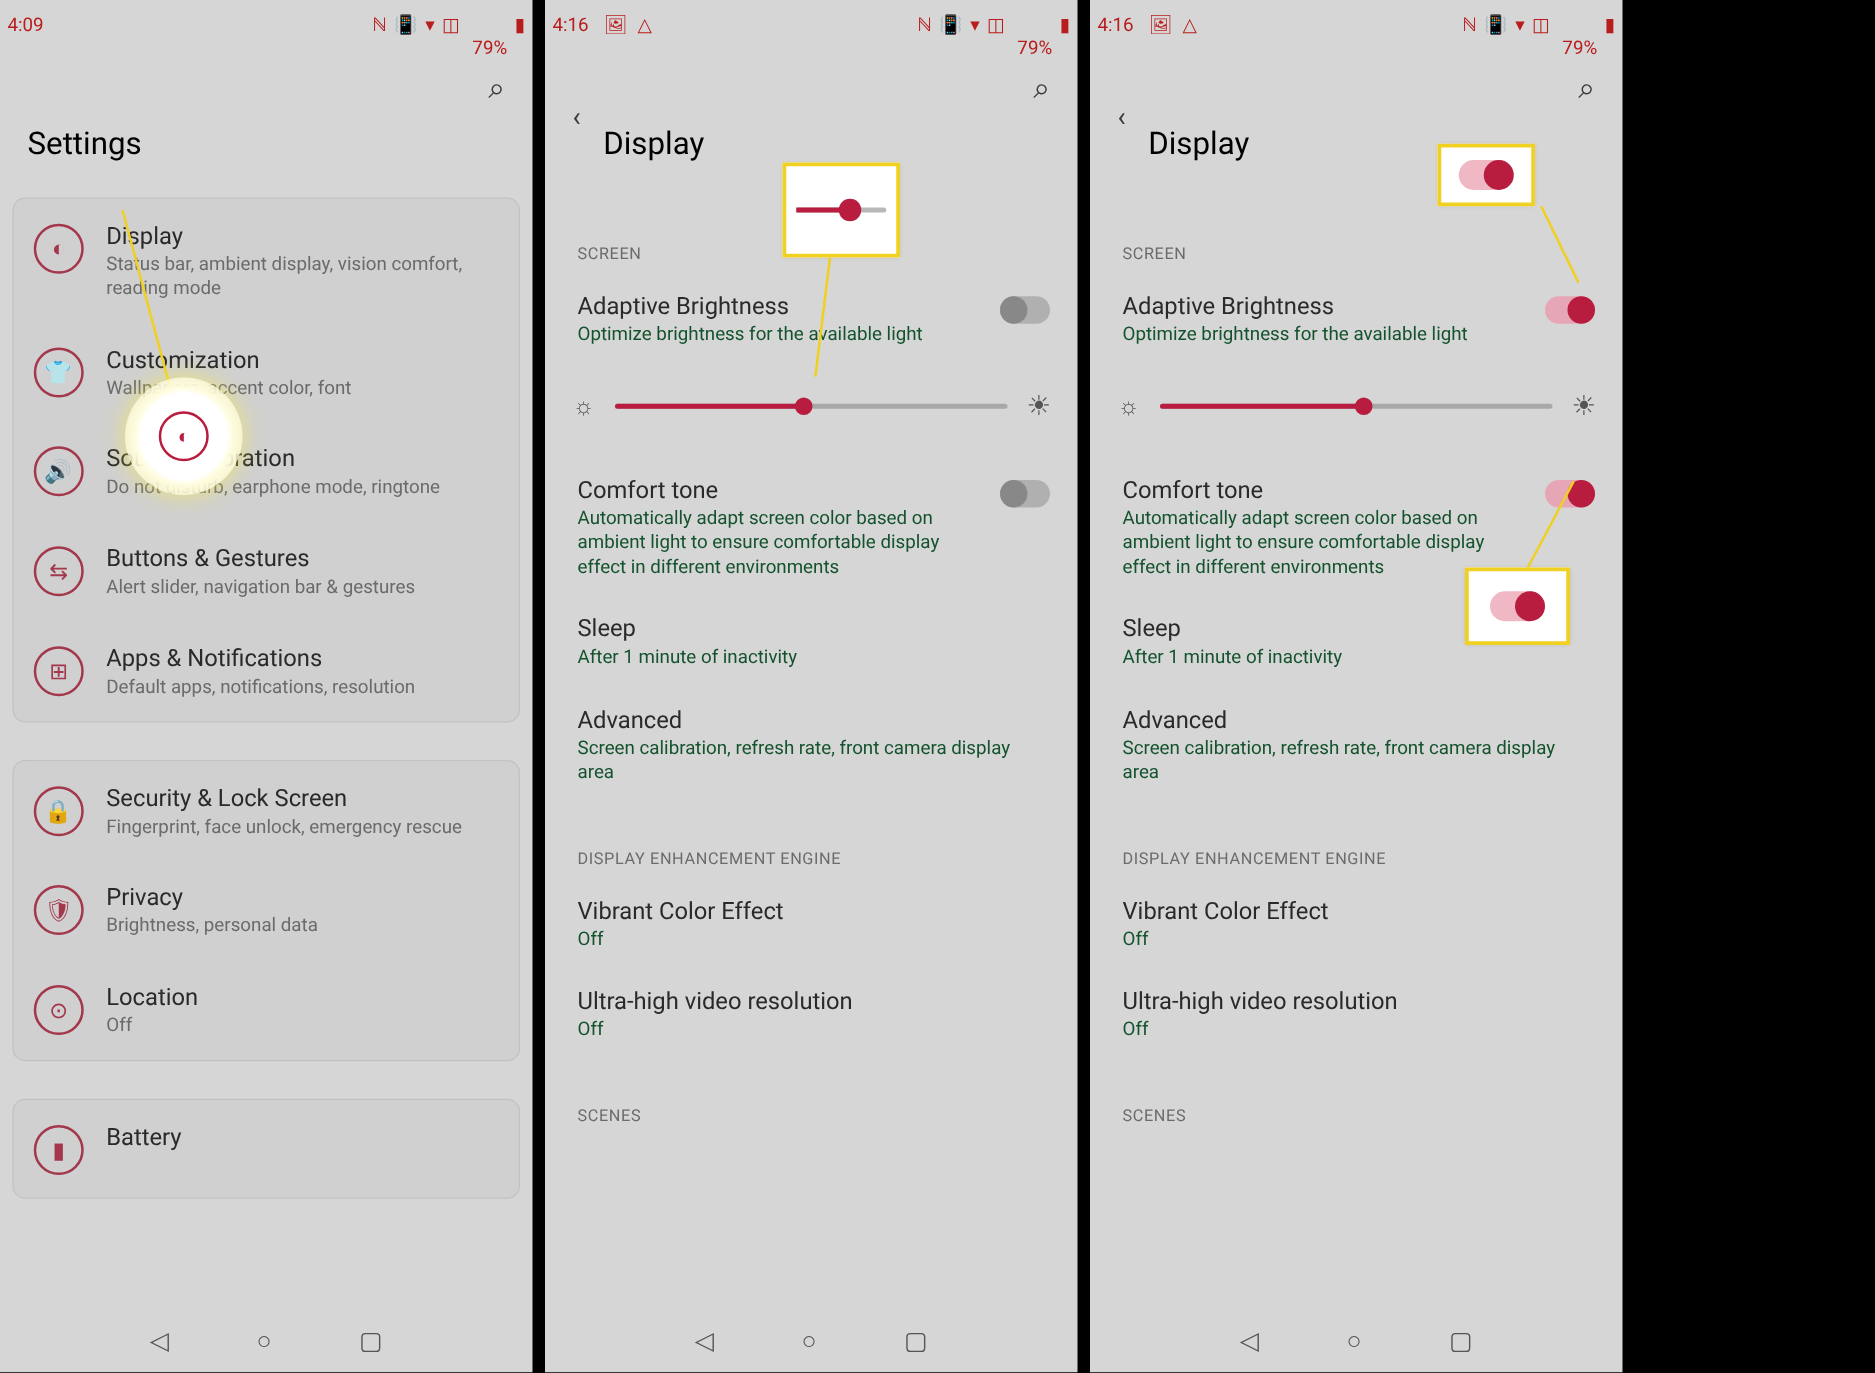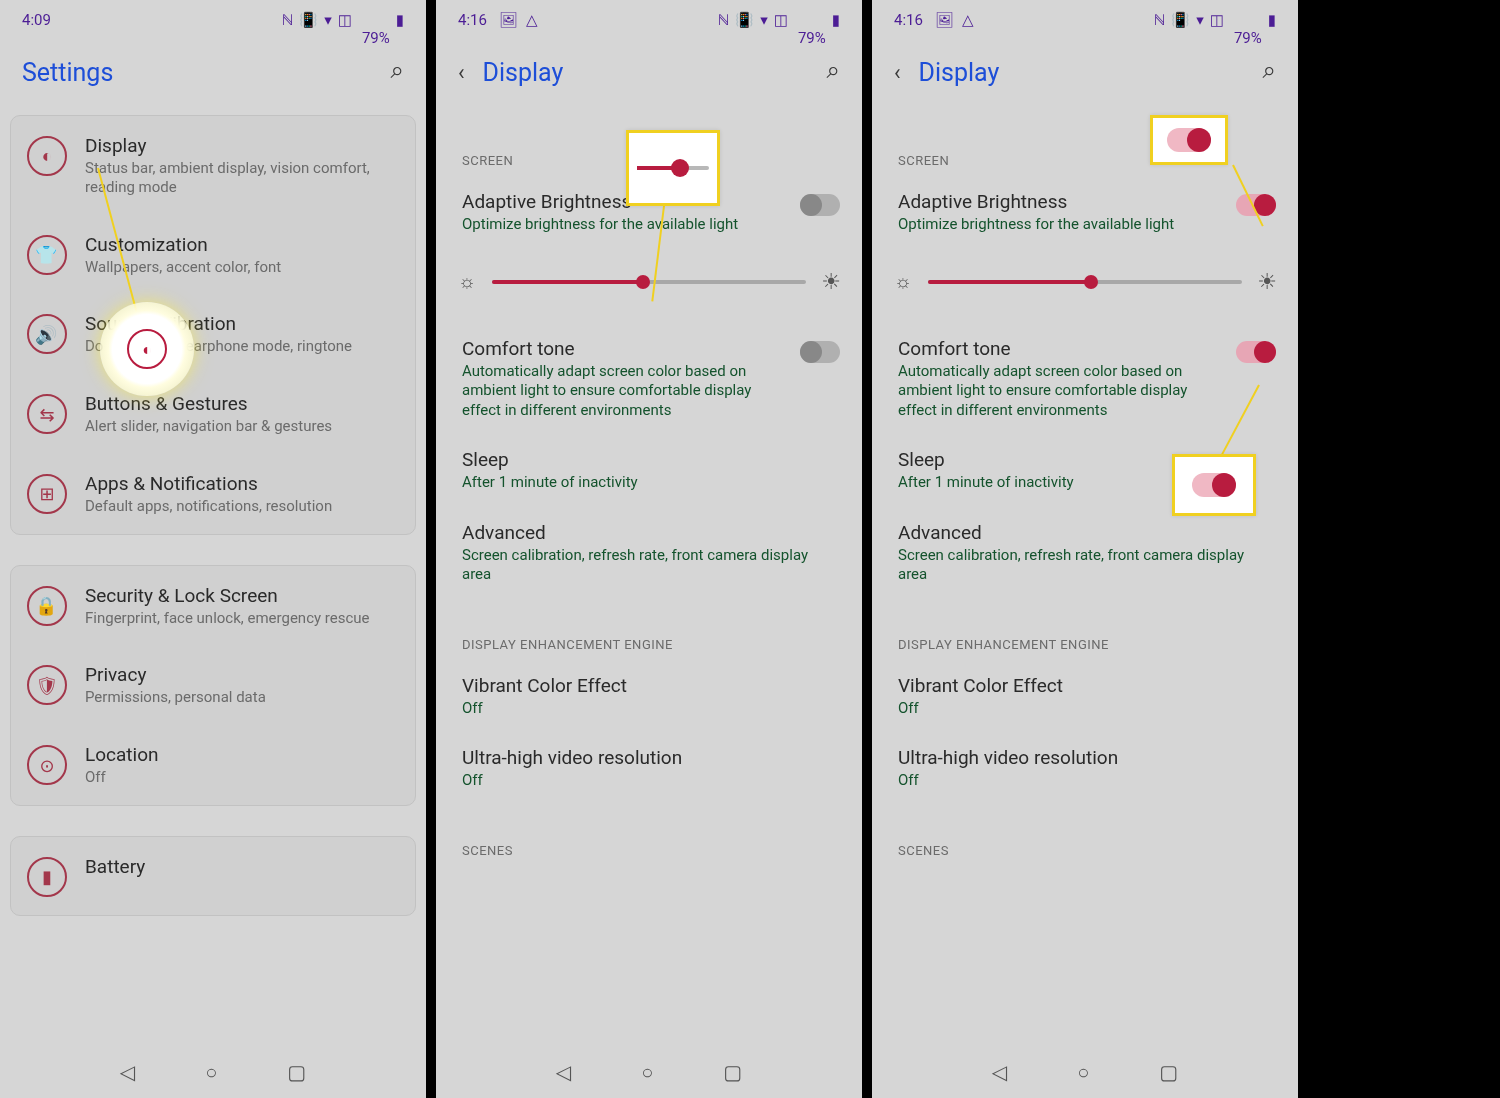--- a/index.html
+++ b/index.html
@@ -20,23 +20,23 @@
     position: relative;
     overflow: hidden;
   }
   .sep { width: 10px; height: 1098px; background: #000; }
 
   
   .status {
     height: 40px;
     display: flex;
     align-items: center;
-    padding: 0 22px;
+    padding: 0 6px;
     font-size: 15px;
-    color: #4c1d95;
+    color: #b91c1c;
   }
   .status .time { flex: 0 0 auto; }
   .status .icons-left { margin-left: 12px; display: flex; gap: 8px; }
   .status .spacer { flex: 1; }
   .status .icons-right { display: flex; gap: 6px; align-items: center; }
   .status .batt { margin-left: 4px; margin-top: 35px; }
   .glyph { font-size: 15px; line-height: 1; }
 
   
   .header {
@@ -45,22 +45,23 @@
     padding: 18px 22px 28px 22px;
     position: relative;
   }
   .header .back {
     font-size: 22px;
     color: #3a3a3a;
     margin-right: 18px;
   }
   .header .title {
     font-size: 25px;
-    color: #1d4ed8;
+    color: #000000;
     font-weight: 400;
+    margin-top: 43px;
   }
   .header .search {
     position: absolute;
     right: 22px;
     top: 16px;
     font-size: 24px;
     color: #3a3a3a;
   }
 
   
@@ -277,21 +278,21 @@
       <div class="ico">🔒</div>
       <div class="txt">
         <div class="title2">Security &amp; Lock Screen</div>
         <div class="sub">Fingerprint, face unlock, emergency rescue</div>
       </div>
     </div>
     <div class="row">
       <div class="ico">🛡</div>
       <div class="txt">
         <div class="title2">Privacy</div>
-        <div class="sub">Permissions, personal data</div>
+        <div class="sub">Brightness, personal data</div>
       </div>
     </div>
     <div class="row">
       <div class="ico">⊙</div>
       <div class="txt">
         <div class="title2">Location</div>
         <div class="sub">Off</div>
       </div>
     </div>
   </div>

